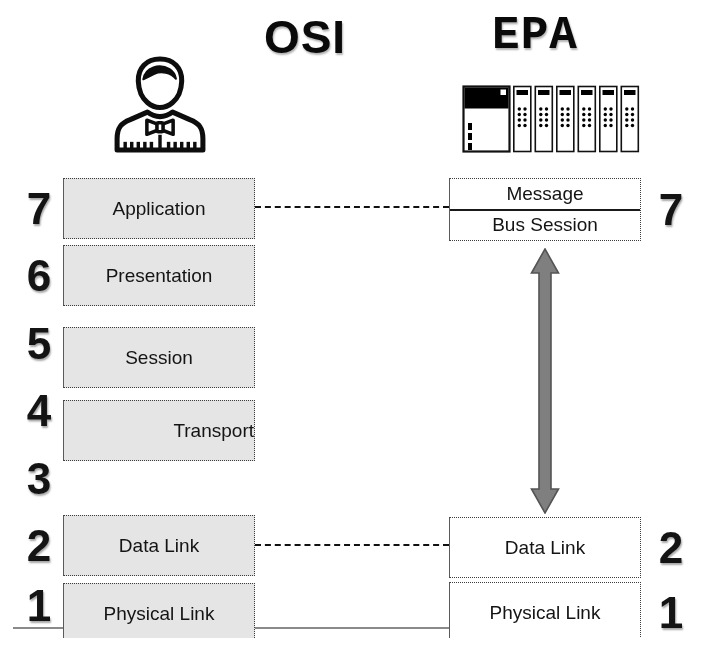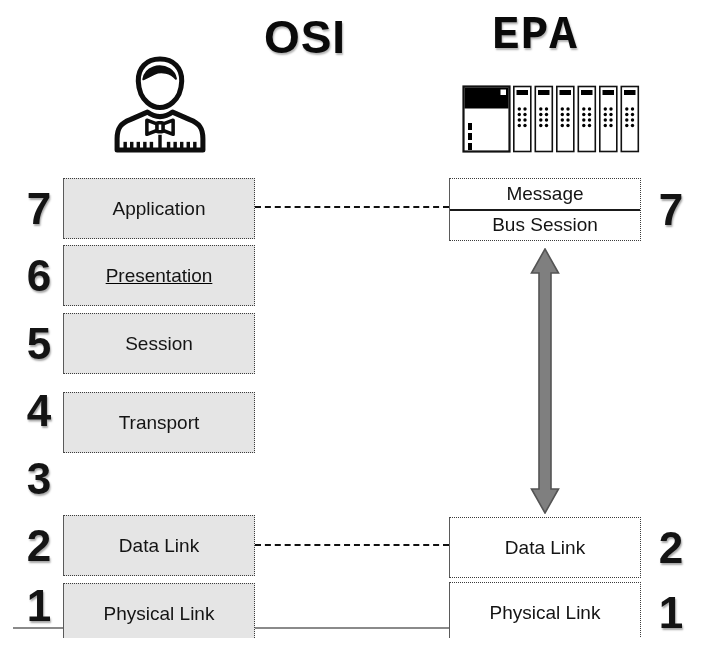--- a/index.html
+++ b/index.html
@@ -192,27 +192,27 @@
   <div class="num num-left" style="top:245px;height:61px;">6</div>
   <div class="num num-left" style="top:313px;height:61px;">5</div>
   <div class="num num-left" style="top:380px;height:61px;">4</div>
   <div class="num num-left" style="top:448px;height:61px;">3</div>
   <div class="num num-left" style="top:515px;height:61px;">2</div>
   <div class="num num-left" style="top:580px;height:52px;">1</div>
 
   <div class="layer-box" style="top:178px;">
     <span class="lbl">Application</span>
   </div>
-  <div class="layer-box" style="top:245px;text-decoration:underline;">
+  <div class="layer-box" style="top:245px;">
     <span class="lbl">Presentation</span>
   </div>
-  <div class="layer-box" style="top:313px;justify-content:center;">
+  <div class="layer-box" style="top:327px;justify-content:center;">
     <span class="lbl">Session</span>
   </div>
-  <div class="layer-box" style="top:392px;">
+  <div class="layer-box" style="top:400px;justify-content:flex-end;">
     <span class="lbl">Transport</span>
   </div>
   <div class="layer-box" style="top:515px;">
     <span class="lbl">Data Link</span>
   </div>
   <div class="layer-box" style="top:583px;">
     <span class="lbl">Physical Link</span>
   </div>
 
   <div class="epa-top">

